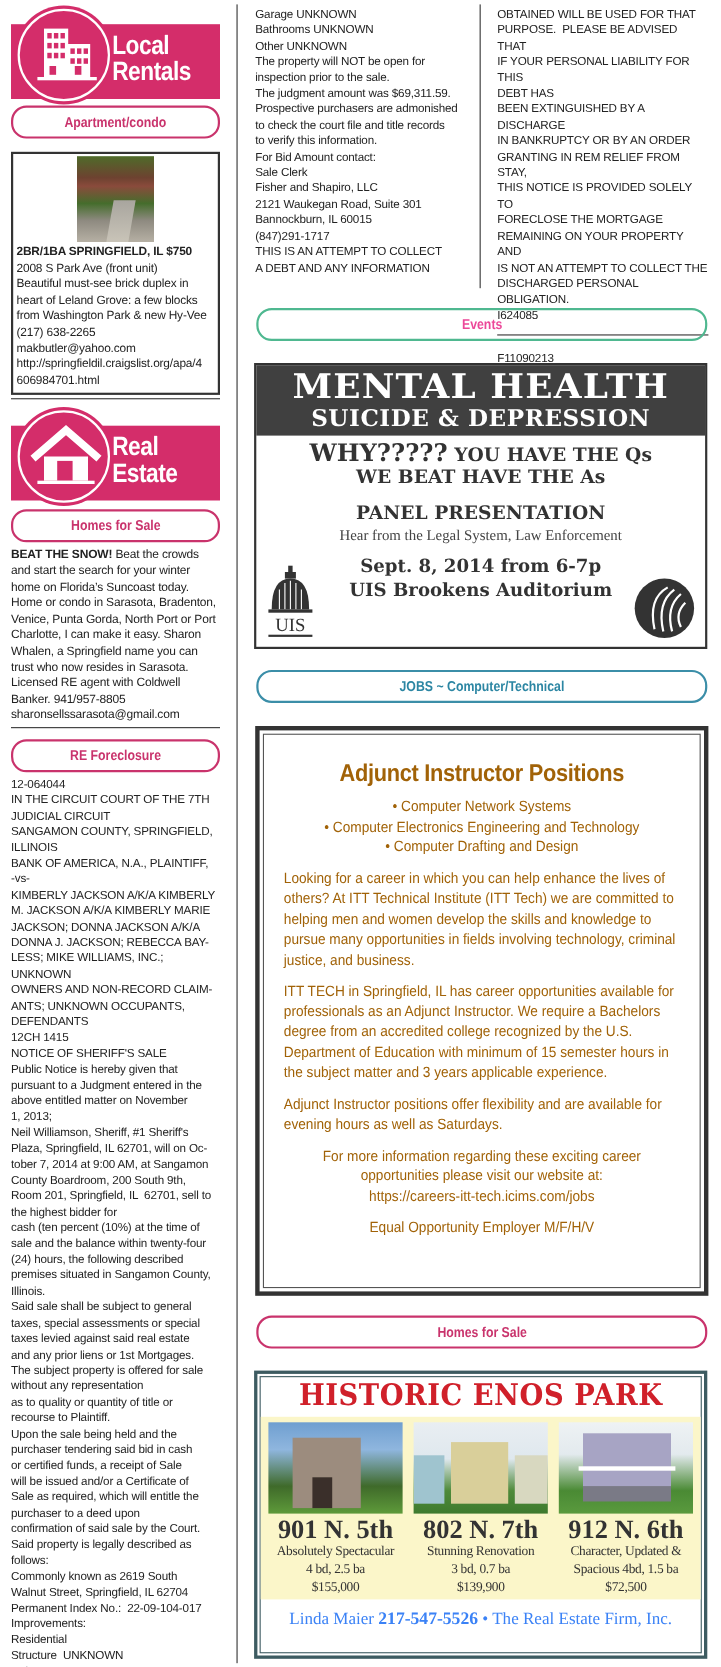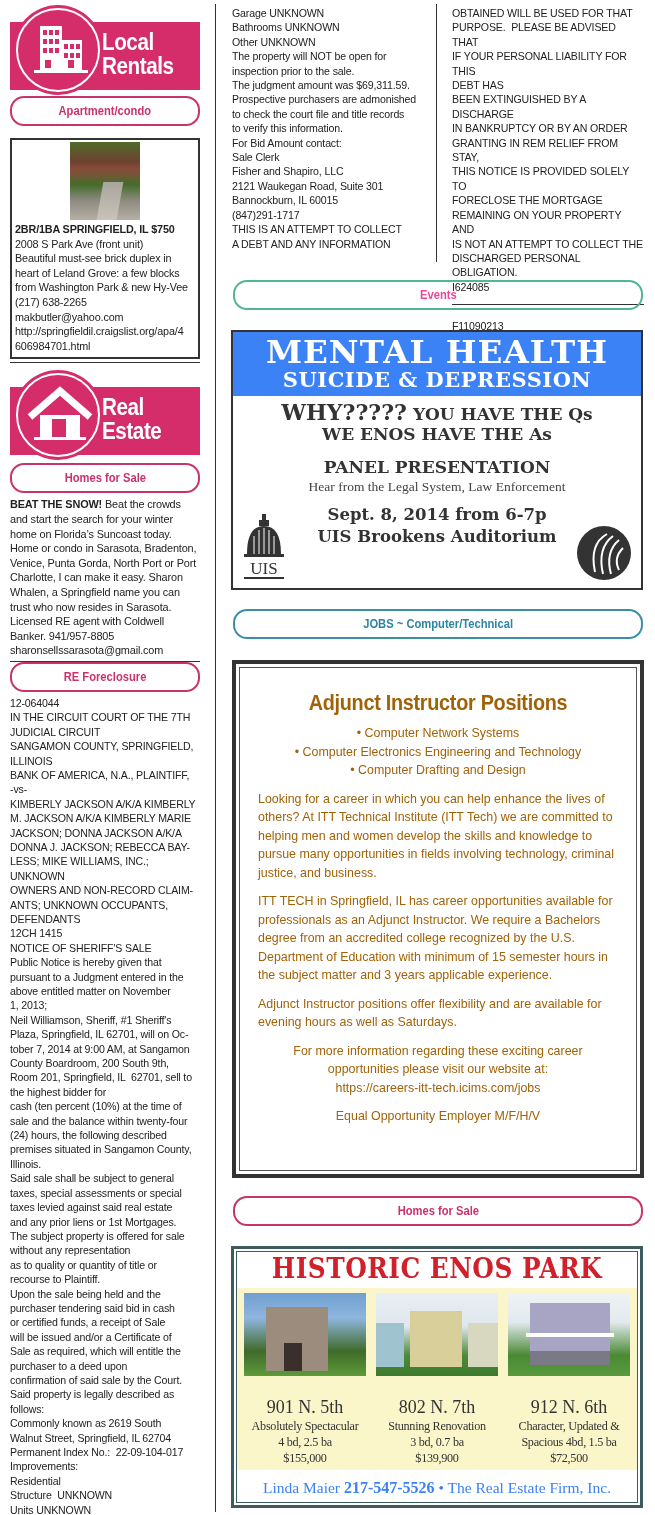--- a/index.html
+++ b/index.html
@@ -28,21 +28,21 @@
 
   
   .listing { border: 2px solid #333; margin-top: 12px; padding: 2px 3px 4px 3px; }
   .listing-photo { width: 70px; height: 78px; margin: 0 auto 2px; background: linear-gradient(180deg, #4f6b2a 0%, #6d4230 25%, #8a4b3c 35%, #456d2c 55%, #8e8a80 75%, #b6b0a4 100%); position: relative; }
   .listing-photo::after { content: ""; position: absolute; left: 30px; top: 40px; width: 20px; height: 38px; background: linear-gradient(180deg,#a8a59e,#c9c4b8); transform: skewX(-10deg); }
 
   .hr { height: 1px; background: #333; }
 
   
   .event-ad { position: absolute; left: 231px; top: 330px; width: 412px; height: 260px; border: 2px solid #333; background: #fff; }
-  .event-top { background: #3b82f6; color: #fff; text-align: center; height: 64px; padding-top: 4px; font-family: "DejaVu Serif", serif; font-weight: bold; }
+  .event-top { background: #404040; color: #fff; text-align: center; height: 64px; padding-top: 4px; font-family: "DejaVu Serif", serif; font-weight: bold; }
   .event-top .l1 { font-size: 31px; line-height: 32px; letter-spacing: 1px; transform: scaleX(1.05); }
   .event-top .l2 { font-size: 21px; line-height: 24px; letter-spacing: 0.5px; }
   .event-body { text-align: center; font-family: "DejaVu Serif", serif; color: #333; }
   .ev-why { font-weight: bold; font-size: 17px; line-height: 20px; margin-top: 6px; }
   .ev-why b { font-size: 22px; }
   .ev-panel { font-weight: bold; font-size: 17px; margin-top: 12px; line-height: 22px; }
   .ev-sub { font-family: "Liberation Serif", serif; font-size: 13.5px; line-height: 18px; color: #444; }
   .ev-date { font-weight: bold; font-size: 16.5px; line-height: 22px; margin-top: 8px; }
   .uis-logo { position: absolute; left: 8px; bottom: 8px; width: 46px; height: 66px; }
   .swirl-logo { position: absolute; right: 10px; bottom: 8px; width: 54px; height: 54px; border-radius: 50%; background: #333; }
@@ -55,21 +55,21 @@
   .job-p { font-size: 13.5px; line-height: 18.5px; margin-top: 10px; transform: scaleX(0.92); transform-origin: left top; width: 108%; }
   .job-p.center { text-align: center; transform-origin: center top; width: 100%; }
 
   
   .homes-ad { position: absolute; left: 231px; top: 1246px; width: 412px; height: 262px; border: 3px solid #3d5b61; padding: 2px; }
   .homes-inner { border: 1px solid #3d5b61; height: 100%; position: relative; }
   .homes-title { text-align: center; color: #d0202a; font-family: "DejaVu Serif", serif; font-weight: bold; font-size: 27px; line-height: 34px; height: 36px; letter-spacing: 0.5px; transform: scaleX(0.92); }
   .homes-row { background: #fbf6c9; display: flex; justify-content: space-between; padding: 5px 7px 4px; }
   .home { width: 122px; text-align: center; font-family: "Liberation Serif", serif; color: #333; }
   .home-photo { height: 83px; position: relative; overflow: hidden; }
-  .home-addr { font-weight: normal; font-size: 18px; line-height: 22px; margin-top: 20px; }
+  .home-addr { font-weight: bold; font-size: 24px; line-height: 22px; margin-top: 4px; }
   .home-desc { font-size: 12.2px; line-height: 16px; letter-spacing: -0.3px; }
   .homes-contact { text-align: center; font-family: "Liberation Serif", serif; font-size: 15.5px; line-height: 36px; color: #3b82f6; }
   .homes-contact b { font-size: 16px; }
 </style>
 </head>
 <body>
 
 <div class="rule-v" style="left:215px;top:4px;height:1508px;"></div>
 <div class="rule-v" style="left:436px;top:4px;height:258px;"></div>
 
@@ -150,21 +150,21 @@
   <div class="pill" style="margin-top:8px;">
     <span>Homes for Sale</span>
   </div>
 
   <div class="narrow" style="margin-top:4px;font-size:10.9px;line-height:14.6px;">
     <span style="font-weight:bold;text-align:center;">BEAT THE SNOW!</span><span> Beat the crowds and start the search for your winter home on Florida’s Suncoast today. Home or condo in Sarasota, Bradenton, Venice, Punta Gorda, North Port or Port Charlotte, I can make it easy. Sharon Whalen, a Springfield name you can trust who now resides in Sarasota. Licensed RE agent with Coldwell Banker. 941/957-8805</span>
     <div>sharonsellssarasota@gmail.com</div>
   </div>
   <div class="hr" style="margin-top:3px;"></div>
 
-  <div class="pill" style="margin-top:0;">
+  <div class="pill" style="margin-top:10px;">
     <span>RE Foreclosure</span>
   </div>
 
   <div class="narrow" style="margin-top:4px;">
     <p>12-064044
 IN THE CIRCUIT COURT OF THE 7TH
 JUDICIAL CIRCUIT
 SANGAMON COUNTY, SPRINGFIELD,
 ILLINOIS
 BANK OF AMERICA, N.A., PLAINTIFF,
@@ -274,21 +274,21 @@
 
 <div class="event-ad">
   <div class="event-top">
     <div class="l1">MENTAL HEALTH</div>
     <div class="l2">SUICIDE &amp; DEPRESSION</div>
   </div>
   <div class="event-body">
     <div class="ev-why">
       <b>WHY?????</b><span> YOU HAVE THE Qs</span>
     </div>
-    <div class="ev-why" style="margin-top:0;">WE ENOS HAVE THE As</div>
+    <div class="ev-why" style="margin-top:0;">WE BEAT HAVE THE As</div>
     <div class="ev-panel">PANEL PRESENTATION</div>
     <div class="ev-sub">Hear from the Legal System, Law Enforcement</div>
     <div class="ev-date">Sept. 8, 2014 from 6-7p</div>
     <div class="ev-date" style="margin-top:0;">UIS Brookens Auditorium</div>
   </div>
   <div class="uis-logo">
     <svg width="46" height="66" viewBox="0 0 46 66">
       <rect x="21" y="0" width="4" height="6" fill="#333"></rect>
       <rect x="18" y="6" width="10" height="6" fill="#333"></rect>
       <path d="M6 40 Q6 12 23 12 Q40 12 40 40 Z" fill="#333"></path>

